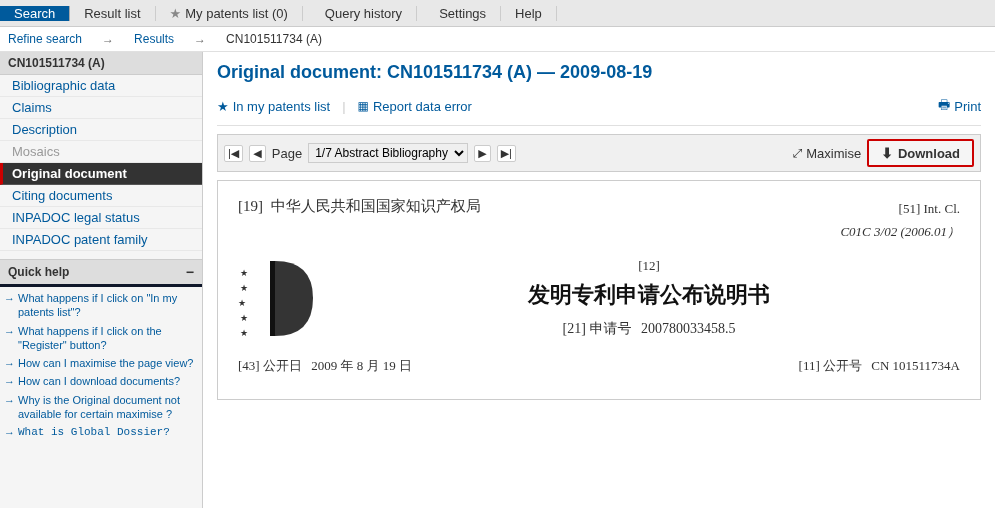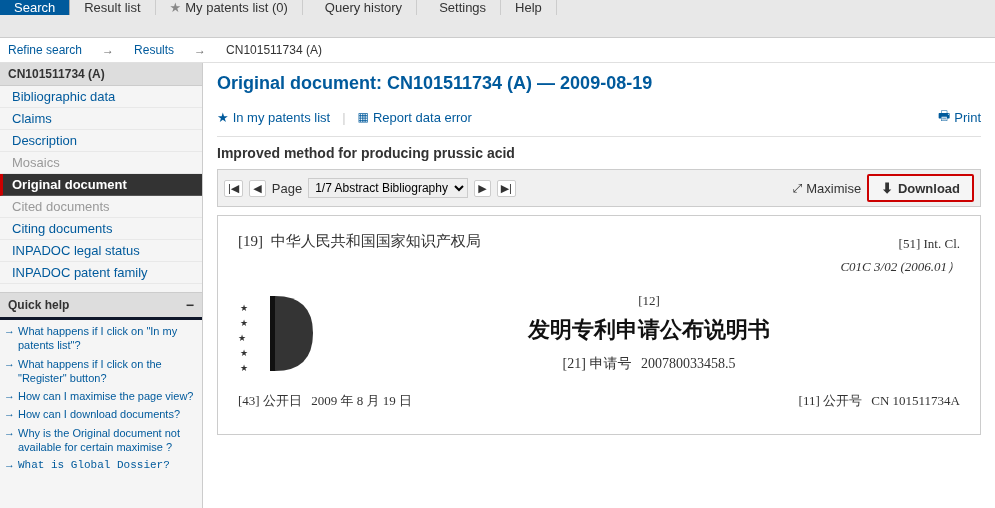--- a/index.html
+++ b/index.html
@@ -4,21 +4,21 @@
   <style>
     * { margin: 0; padding: 0; box-sizing: border-box; }
     body { font-family: Arial, sans-serif; font-size: 13px; color: #333; background: #fff; width: 995px; }
 
     
     .main-layout { display: flex; min-height: 480px; }
   </style>
 </head>
 <body>
 
-<div style="display:flex; align-items:flex-start; background:#e8e8e8; border-bottom:1px solid #ccc; height:38px;">
+<div style="display:flex; align-items:center; background:#e8e8e8; border-bottom:1px solid #ccc; height:27px;">
   <div style="display:flex;align-items:center;padding:0 14px;cursor:pointer;font-size:13px;background:#005a9c;color:#fff;border-right:1px solid #aaa;">
     <span>Search</span>
   </div>
   <div style="display:flex;align-items:center;padding:0 14px;cursor:pointer;font-size:13px;border-right:1px solid #ccc;color:#333;">
     <span>Result list</span>
   </div>
   <div style="display:flex;align-items:center;padding:0 14px;cursor:pointer;font-size:13px;border-right:1px solid #ccc;color:#333;gap:4px;">
     <span style="color:#888;">★</span>
     <span>My patents list (0)</span>
   </div>
@@ -46,21 +46,20 @@
 <div class="main-layout" style="display:flex;min-height:460px;">
 
   <div style="width:203px;min-width:203px;border-right:1px solid #ccc;background:#f5f5f5;font-size:13px;">
     <div style="padding:4px 8px;background:#ddd;color:#333;font-weight:bold;font-size:12px;border-bottom:1px solid #ccc;">CN101511734 (A)</div>
 
     <div style="padding:3px 12px;cursor:pointer;color:#005a9c;border-bottom:1px solid #e8e8e8;font-size:13px;">Bibliographic data</div>
     <div style="padding:3px 12px;cursor:pointer;color:#005a9c;border-bottom:1px solid #e8e8e8;font-size:13px;">Claims</div>
     <div style="padding:3px 12px;cursor:pointer;color:#005a9c;border-bottom:1px solid #e8e8e8;font-size:13px;">Description</div>
     <div style="padding:3px 12px;color:#999;border-bottom:1px solid #e8e8e8;font-size:13px;">Mosaics</div>
     <div style="padding:3px 9px 3px 9px;cursor:default;color:#fff;border-bottom:1px solid #555;font-size:13px;font-weight:bold;background:#333;border-left:3px solid #c00;">Original document</div>
-    <div style="padding:3px 12px;color:#999;border-bottom:1px solid #e8e8e8;font-size:13px;">Cited documents</div>
     <div style="padding:3px 12px;cursor:pointer;color:#005a9c;border-bottom:1px solid #e8e8e8;font-size:13px;">Citing documents</div>
     <div style="padding:3px 12px;cursor:pointer;color:#005a9c;border-bottom:1px solid #e8e8e8;font-size:13px;">INPADOC legal status</div>
     <div style="padding:3px 12px;cursor:pointer;color:#005a9c;border-bottom:1px solid #e8e8e8;font-size:13px;">INPADOC patent family</div>
 
     <div style="margin-top:8px;border-top:1px solid #ccc;">
       <div style="display:flex;justify-content:space-between;align-items:center;padding:4px 8px;background:#ddd;border-bottom:3px solid #0f172a;font-size:12px;font-weight:bold;">
         <span>Quick help</span>
         <span style="cursor:pointer;font-size:14px;">−</span>
       </div>
       <div style="padding:4px 4px;">
@@ -104,21 +103,20 @@
       <div style="display:flex;align-items:center;gap:4px;color:#005a9c;cursor:pointer;font-size:13px;">
         <span style="font-size:12px;">▦</span>
         <span>Report data error</span>
       </div>
       <div style="margin-left:auto;display:flex;align-items:center;gap:4px;color:#005a9c;cursor:pointer;font-size:13px;">
         <span>🖶</span>
         <span>Print</span>
       </div>
     </div>
 
-    <div style="font-size:14px;font-weight:bold;margin-bottom:8px;">Improved method for producing prussic acid</div>
 
     <div style="display:flex;align-items:center;gap:6px;padding:4px 6px;background:#f0f0f0;border:1px solid #ccc;margin-bottom:8px;">
       <button style="cursor:pointer;color:#333;font-size:11px;padding:1px 3px;border:1px solid #ccc;background:#fff;border-radius:2px;">|◀</button>
       <button style="cursor:pointer;color:#333;font-size:11px;padding:1px 3px;border:1px solid #ccc;background:#fff;border-radius:2px;">◀</button>
       <span style="font-size:13px;">Page</span>
       <select style="font-size:12px;padding:1px 2px;border:1px solid #ccc;">
         <option>1/7 Abstract Bibliography</option>
         <option>2/7</option>
         <option>3/7</option>
         <option>4/7</option>

